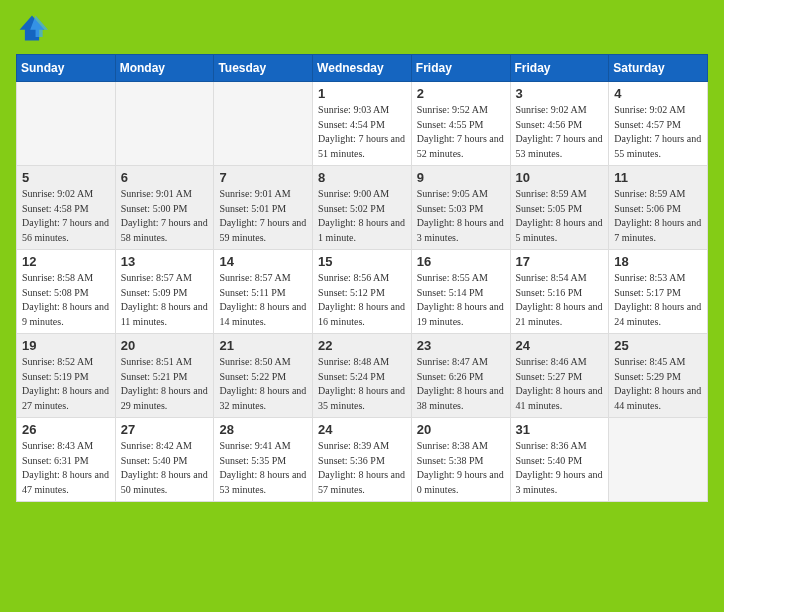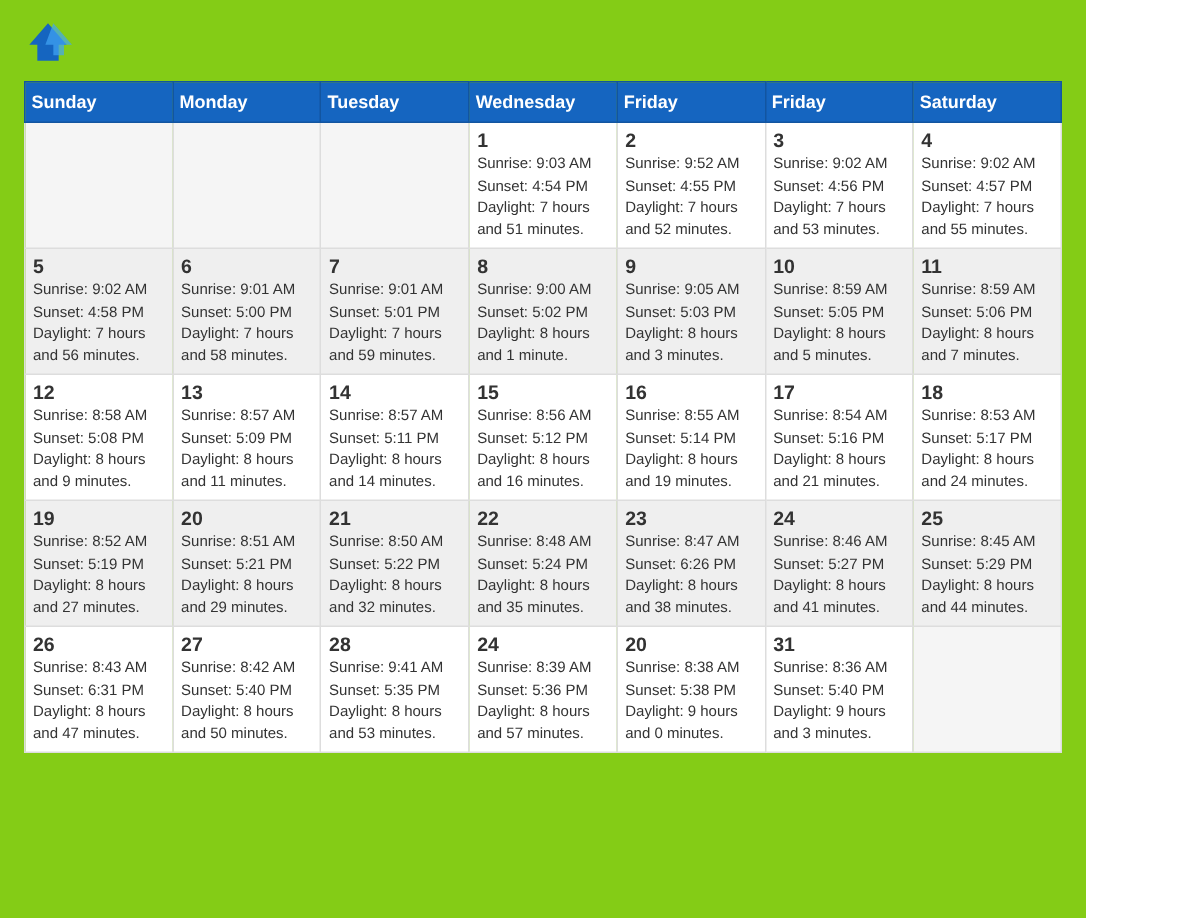--- a/index.html
+++ b/index.html
@@ -80,20 +80,21 @@
     .day-number {
       font-size: 13px;
       font-weight: bold;
       margin-bottom: 2px;
       display: block;
     }
     .day-info {
       font-size: 10px;
       line-height: 1.45;
       color: #333;
+      font-family: Liberation Serif, serif;
     }
     .row-shaded td {
       background: #efefef;
     }
   </style>
 </head>
 <body>
 
 <div class="page">
   <div class="header">

